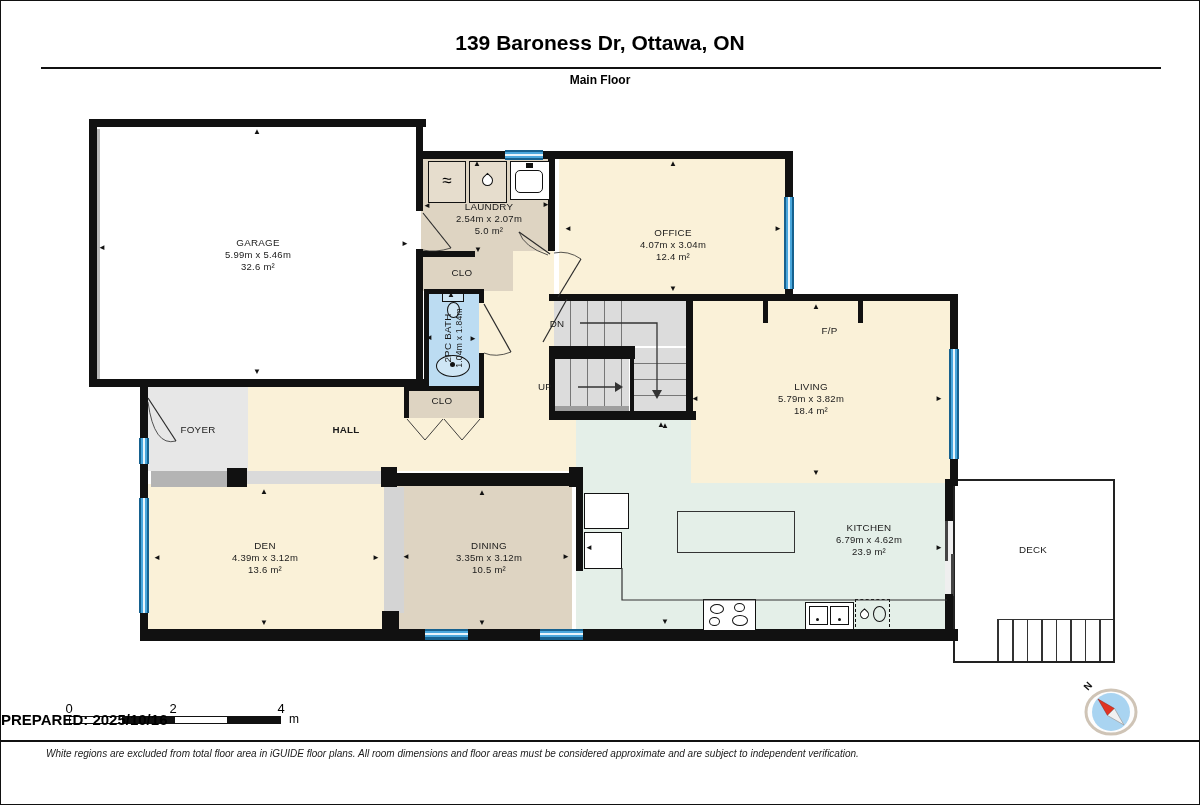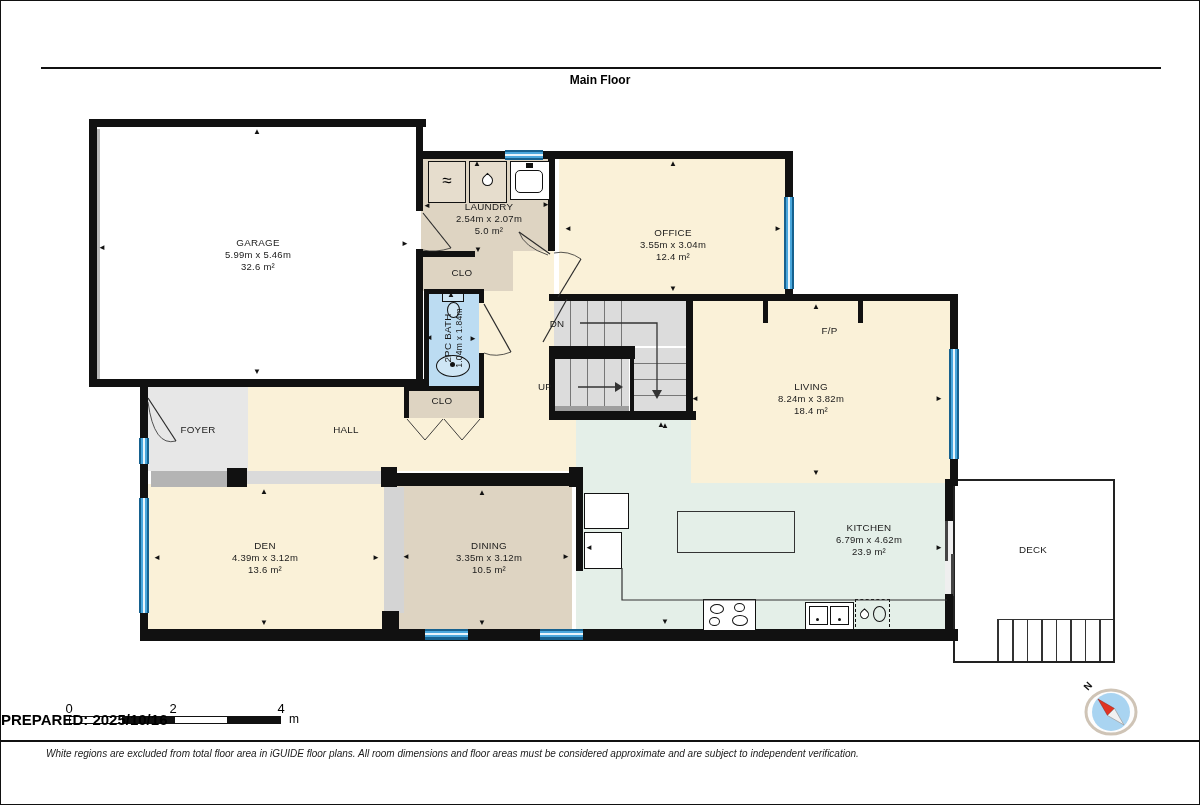--- a/index.html
+++ b/index.html
@@ -25,20 +25,21 @@
   .hdr-sub{position:absolute;left:0;right:0;top:72px;text-align:center;font-size:12px;font-weight:bold;color:#000;z-index:7;}
   .svg-overlay{position:absolute;left:0;top:0;z-index:5;pointer-events:none;}
   .ftr-tick{position:absolute;z-index:7;font-size:13px;color:#000;transform:translate(-50%,0);}
   .drop{border:1.4px solid #111;border-radius:0 50% 50% 50%;transform:rotate(45deg);box-sizing:border-box;background:#fff;}
 </style>
 </head>
 <body>
 
 <div class="page">
 
+  <div class="hdr-title">139 Baroness Dr, Ottawa, ON</div>
   <div class="abs" style="left:40px;top:66px;width:1120px;height:2px;background:#111;z-index:7;"></div>
   <div class="hdr-sub">Main Floor</div>
 
   <div class="floor" style="left:96px;top:126px;width:319px;height:252px;background:#fff;"></div>
   <div class="floor" style="left:420px;top:158px;width:127px;height:100px;background:#ded4c2;"></div>
   <div class="floor" style="left:420px;top:256px;width:92px;height:34px;background:#ded4c2;"></div>
   <div class="floor" style="left:512px;top:250px;width:41px;height:140px;background:#faf1d8;"></div>
   <div class="floor" style="left:483px;top:290px;width:29px;height:100px;background:#faf1d8;"></div>
   <div class="floor" style="left:558px;top:158px;width:226px;height:135px;background:#faf1d8;"></div>
   <div class="floor" style="left:690px;top:300px;width:259px;height:182px;background:#faf1d8;"></div>
@@ -165,26 +166,26 @@
     <div>5.99m x 5.46m</div>
     <div>32.6 m²</div>
   </div>
   <div class="rlabel" style="left:488px;top:218px;">
     <div class="rname">LAUNDRY</div>
     <div>2.54m x 2.07m</div>
     <div>5.0 m²</div>
   </div>
   <div class="rlabel" style="left:672px;top:228px;margin-top:16px;">
     <div class="rname">OFFICE</div>
-    <div>3.55m x 3.04m</div>
+    <div>4.07m x 3.04m</div>
     <div>12.4 m²</div>
   </div>
   <div class="rlabel" style="left:810px;top:398px;">
     <div class="rname">LIVING</div>
-    <div>8.24m x 3.82m</div>
+    <div>5.79m x 3.82m</div>
     <div>18.4 m²</div>
   </div>
   <div class="rlabel" style="left:264px;top:557px;">
     <div class="rname">DEN</div>
     <div>4.39m x 3.12m</div>
     <div>13.6 m²</div>
   </div>
   <div class="rlabel" style="left:488px;top:557px;">
     <div class="rname">DINING</div>
     <div>3.35m x 3.12m</div>
@@ -195,21 +196,21 @@
     <div>6.79m x 4.62m</div>
     <div>23.9 m²</div>
   </div>
   <div class="rlabel rot" style="left:452px;top:337px;">
     <div class="rname">2PC BATH</div>
     <div>1.04m x 1.84m</div>
   </div>
   <div class="rlabel" style="left:197px;top:429px;">
     <div class="rname">FOYER</div>
   </div>
-  <div class="rlabel" style="left:345px;top:429px;">
+  <div class="rlabel" style="left:345px;top:429px;font-weight:bold;">
     <div class="rname">HALL</div>
   </div>
   <div class="rlabel" style="left:461px;top:272px;">
     <div class="rname">CLO</div>
   </div>
   <div class="rlabel" style="left:441px;top:400px;">
     <div class="rname">CLO</div>
   </div>
   <div class="rlabel" style="left:1032px;top:549px;">
     <div class="rname">DECK</div>

